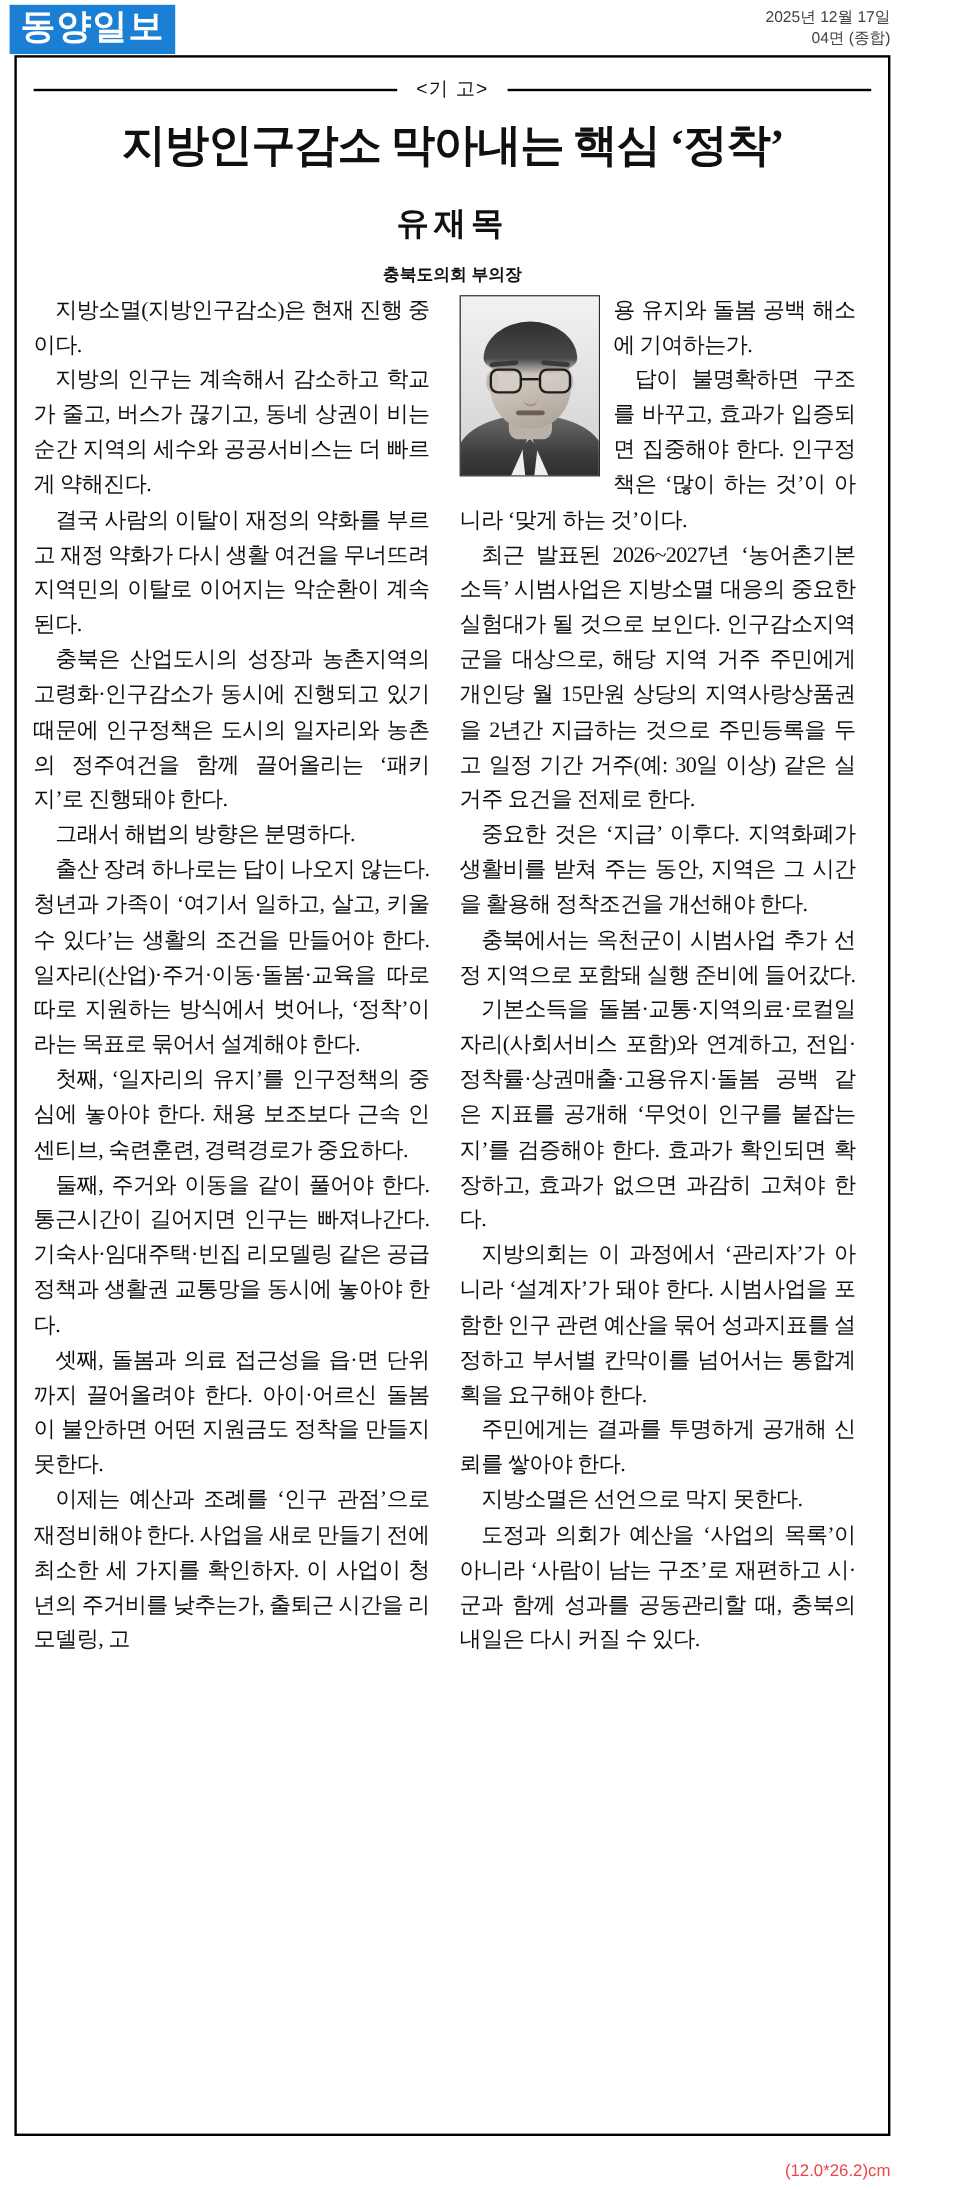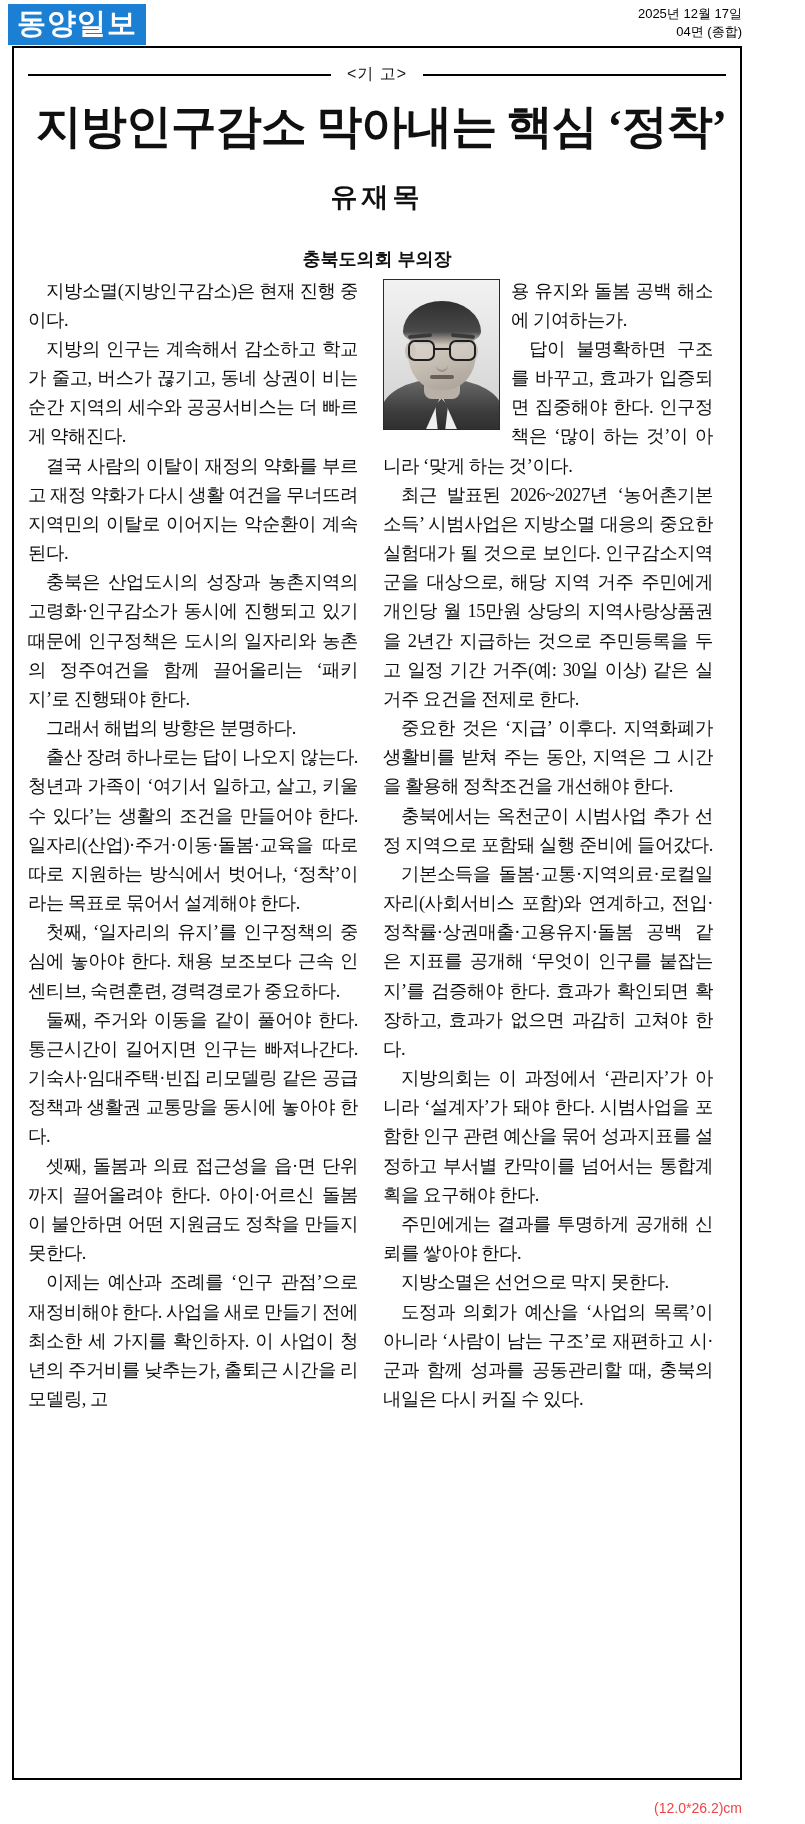--- a/index.html
+++ b/index.html
@@ -41,21 +41,21 @@
     line-height: 1;
     letter-spacing: 1px;
     padding: 5px 9px 7px 9px;
     display: inline-block;
   }
   .dateline {
     text-align: right;
     font-family: "Liberation Sans", "DejaVu Sans", sans-serif;
     font-size: 13px;
     line-height: 1.35;
-    color: #000000;
+    color: #404040;
     padding-top: 1px;
   }
 
   
   .article-frame {
     position: absolute;
     left: 12px;
     right: 12px;
     top: 46px;
     bottom: 44px;
@@ -80,24 +80,24 @@
   .kicker .label {
     font-family: "Liberation Sans", "DejaVu Sans", sans-serif;
     font-size: 16px;
     letter-spacing: 1px;
     white-space: nowrap;
     padding: 0 2px;
   }
 
   
   .headline {
-    text-align: right;
+    text-align: center;
     font-family: "Liberation Serif", "DejaVu Serif", serif;
     font-weight: bold;
-    font-size: 46px;
+    font-size: 37px;
     line-height: 1.22;
     letter-spacing: -1px;
     margin: 14px 0 4px 0;
     white-space: nowrap;
   }
 
   
   .byline {
     text-align: center;
     margin: 26px 0 6px 0;
@@ -105,23 +105,23 @@
   .byline-name {
     font-family: "Liberation Serif", "DejaVu Serif", serif;
     font-weight: bold;
     font-size: 27px;
     letter-spacing: 4px;
     line-height: 1.2;
   }
   .byline-title {
     font-family: "Liberation Sans", "DejaVu Sans", sans-serif;
     font-weight: bold;
-    font-size: 18px;
+    font-size: 14px;
     letter-spacing: 0px;
-    margin-top: 33px;
+    margin-top: 17px;
   }
 
   
   .cols {
     position: relative;
     margin-top: 4px;
   }
   .col {
     width: 330px;
     font-size: 18.4px;

